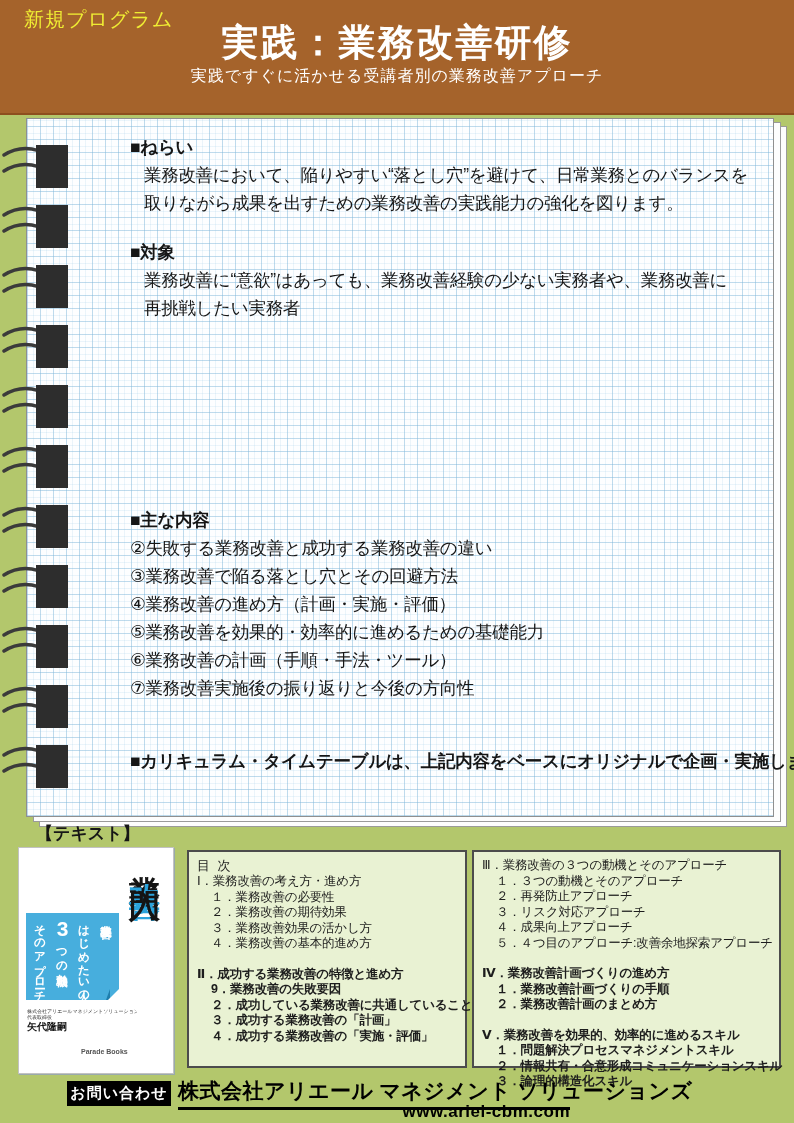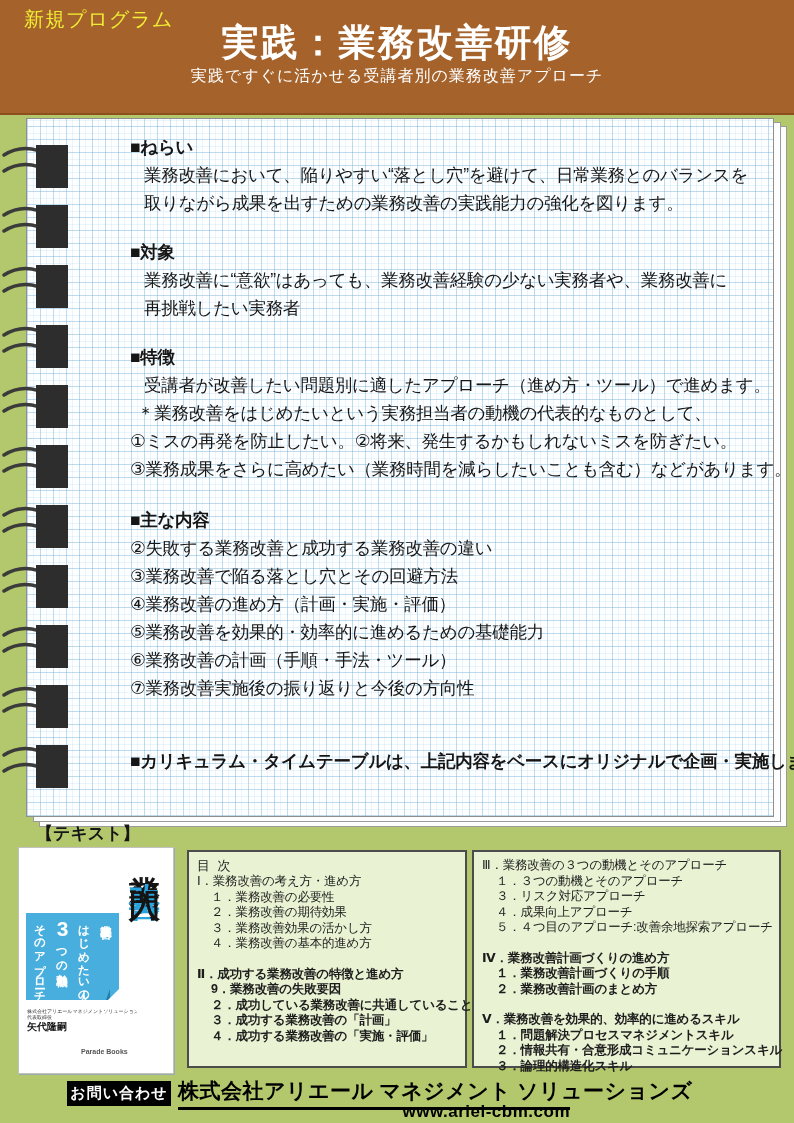--- a/index.html
+++ b/index.html
@@ -202,27 +202,20 @@
       <div class="line ind1">業務改善において、陥りやすい“落とし穴”を避けて、日常業務とのバランスを</div>
       <div class="line ind1">取りながら成果を出すための業務改善の実践能力の強化を図ります。</div>
     </div>
 
     <div class="sec" style="top:119px">
       <div class="sec-title">■対象</div>
       <div class="line ind1">業務改善に“意欲”はあっても、業務改善経験の少ない実務者や、業務改善に</div>
       <div class="line ind1">再挑戦したい実務者</div>
     </div>
 
-    <div class="sec" style="top:224px">
-      <div class="sec-title">■特徴</div>
-      <div class="line ind1">受講者が改善したい問題別に適したアプローチ（進め方・ツール）で進めます。</div>
-      <div class="line ind2">＊業務改善をはじめたいという実務担当者の動機の代表的なものとして、</div>
-      <div class="line">①ミスの再発を防止したい。②将来、発生するかもしれないミスを防ぎたい。</div>
-      <div class="line">③業務成果をさらに高めたい（業務時間を減らしたいことも含む）などがあります。</div>
-    </div>
 
     <div class="sec" style="top:387px">
       <div class="sec-title">■主な内容</div>
       <div class="line">②失敗する業務改善と成功する業務改善の違い</div>
       <div class="line">③業務改善で陥る落とし穴とその回避方法</div>
       <div class="line">④業務改善の進め方（計画・実施・評価）</div>
       <div class="line">⑤業務改善を効果的・効率的に進めるための基礎能力</div>
       <div class="line">⑥業務改善の計画（手順・手法・ツール）</div>
       <div class="line">⑦業務改善実施後の振り返りと今後の方向性</div>
     </div>
@@ -269,20 +262,21 @@
     <div class="toc-item">２．成功している業務改善に共通していること</div>
     <div class="toc-item">３．成功する業務改善の「計画」</div>
     <div class="toc-item">４．成功する業務改善の「実施・評価」</div>
   </div>
 </div>
 
 <div class="toc toc2">
   <div class="toc-group">
     <div class="toc-title">Ⅲ．業務改善の３つの動機とそのアプローチ</div>
     <div class="toc-item">１．３つの動機とそのアプローチ</div>
+    <div class="toc-item">２．再発防止アプローチ</div>
     <div class="toc-item">３．リスク対応アプローチ</div>
     <div class="toc-item">４．成果向上アプローチ</div>
     <div class="toc-item">５．４つ目のアプローチ:改善余地探索アプローチ</div>
   </div>
   <div class="toc-group toc-gap">
     <div class="toc-title">Ⅳ．業務改善計画づくりの進め方</div>
     <div class="toc-item">１．業務改善計画づくりの手順</div>
     <div class="toc-item">２．業務改善計画のまとめ方</div>
   </div>
   <div class="toc-group toc-gap">

